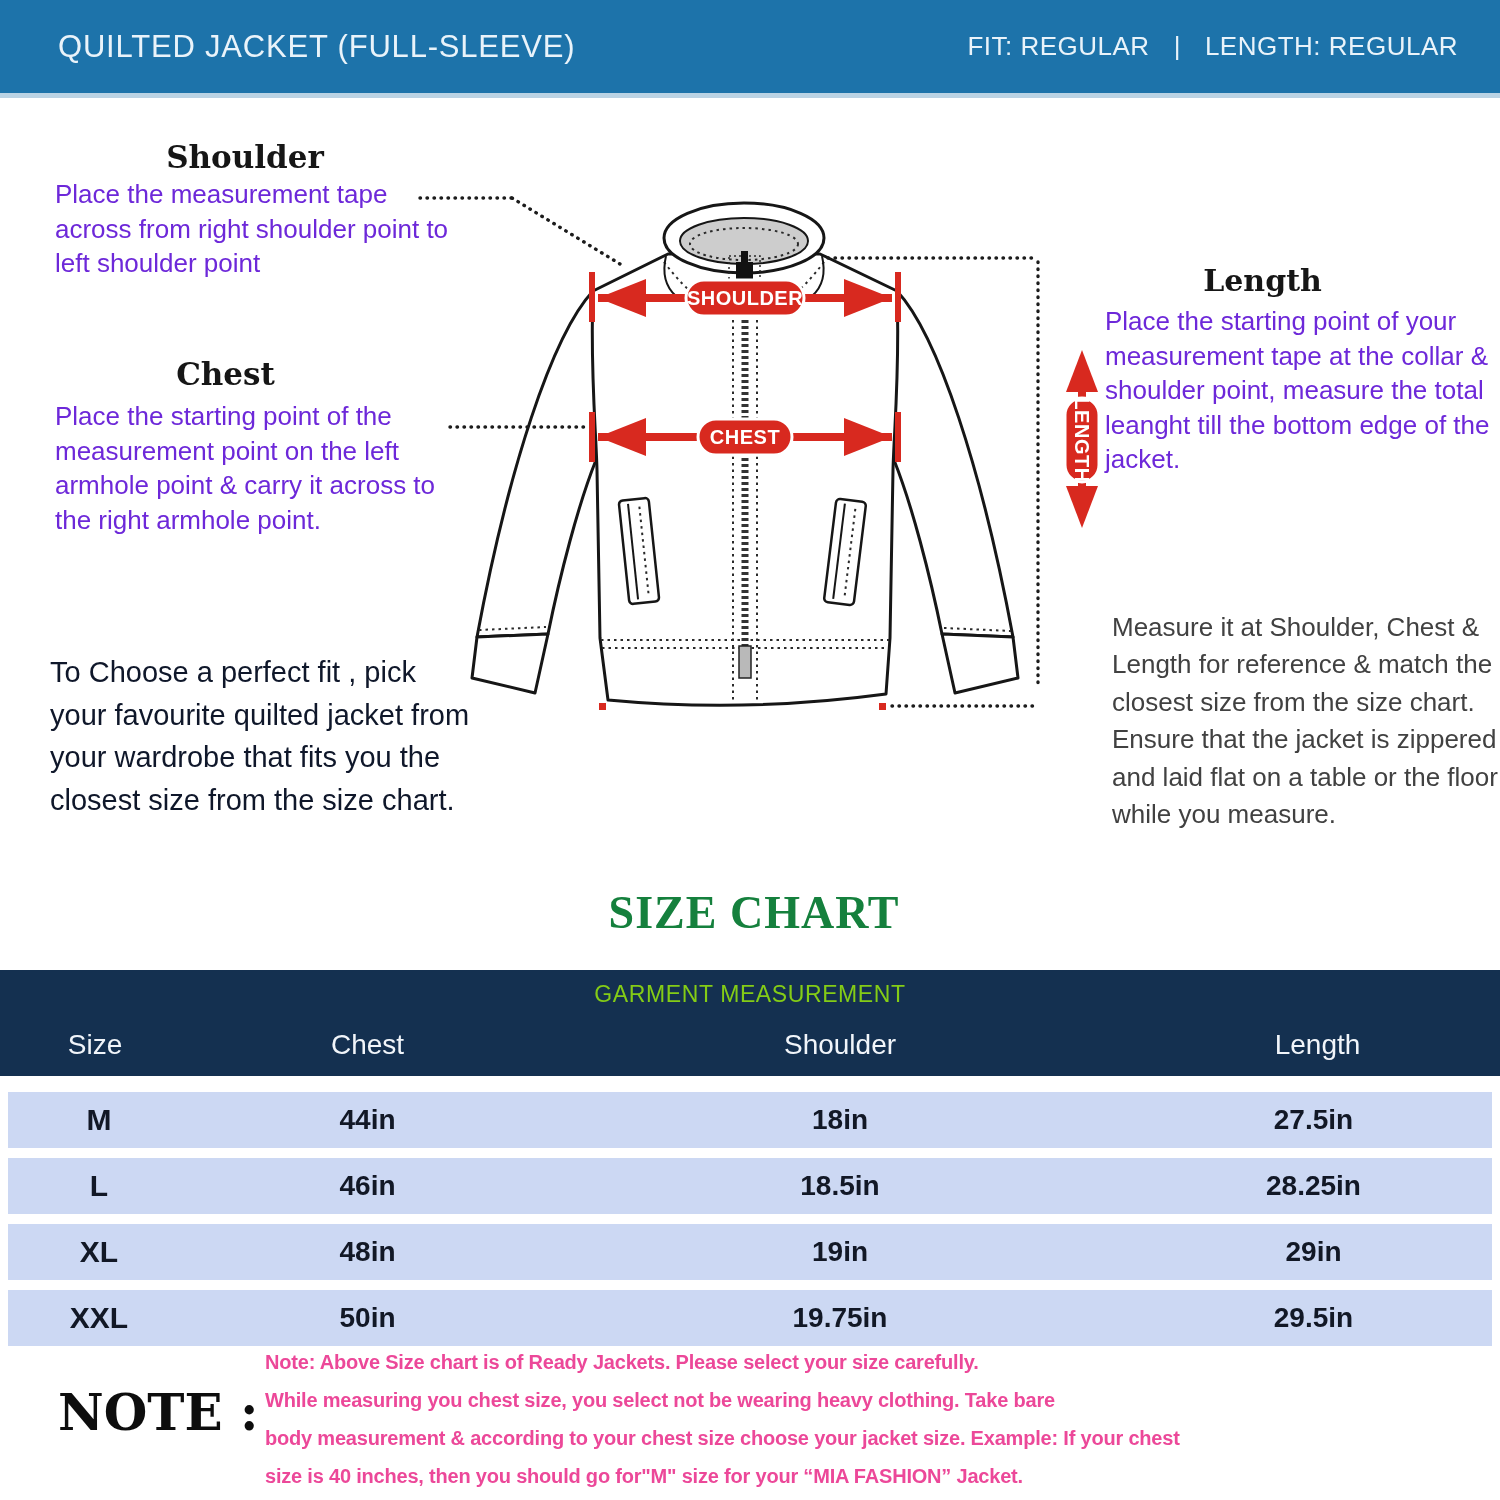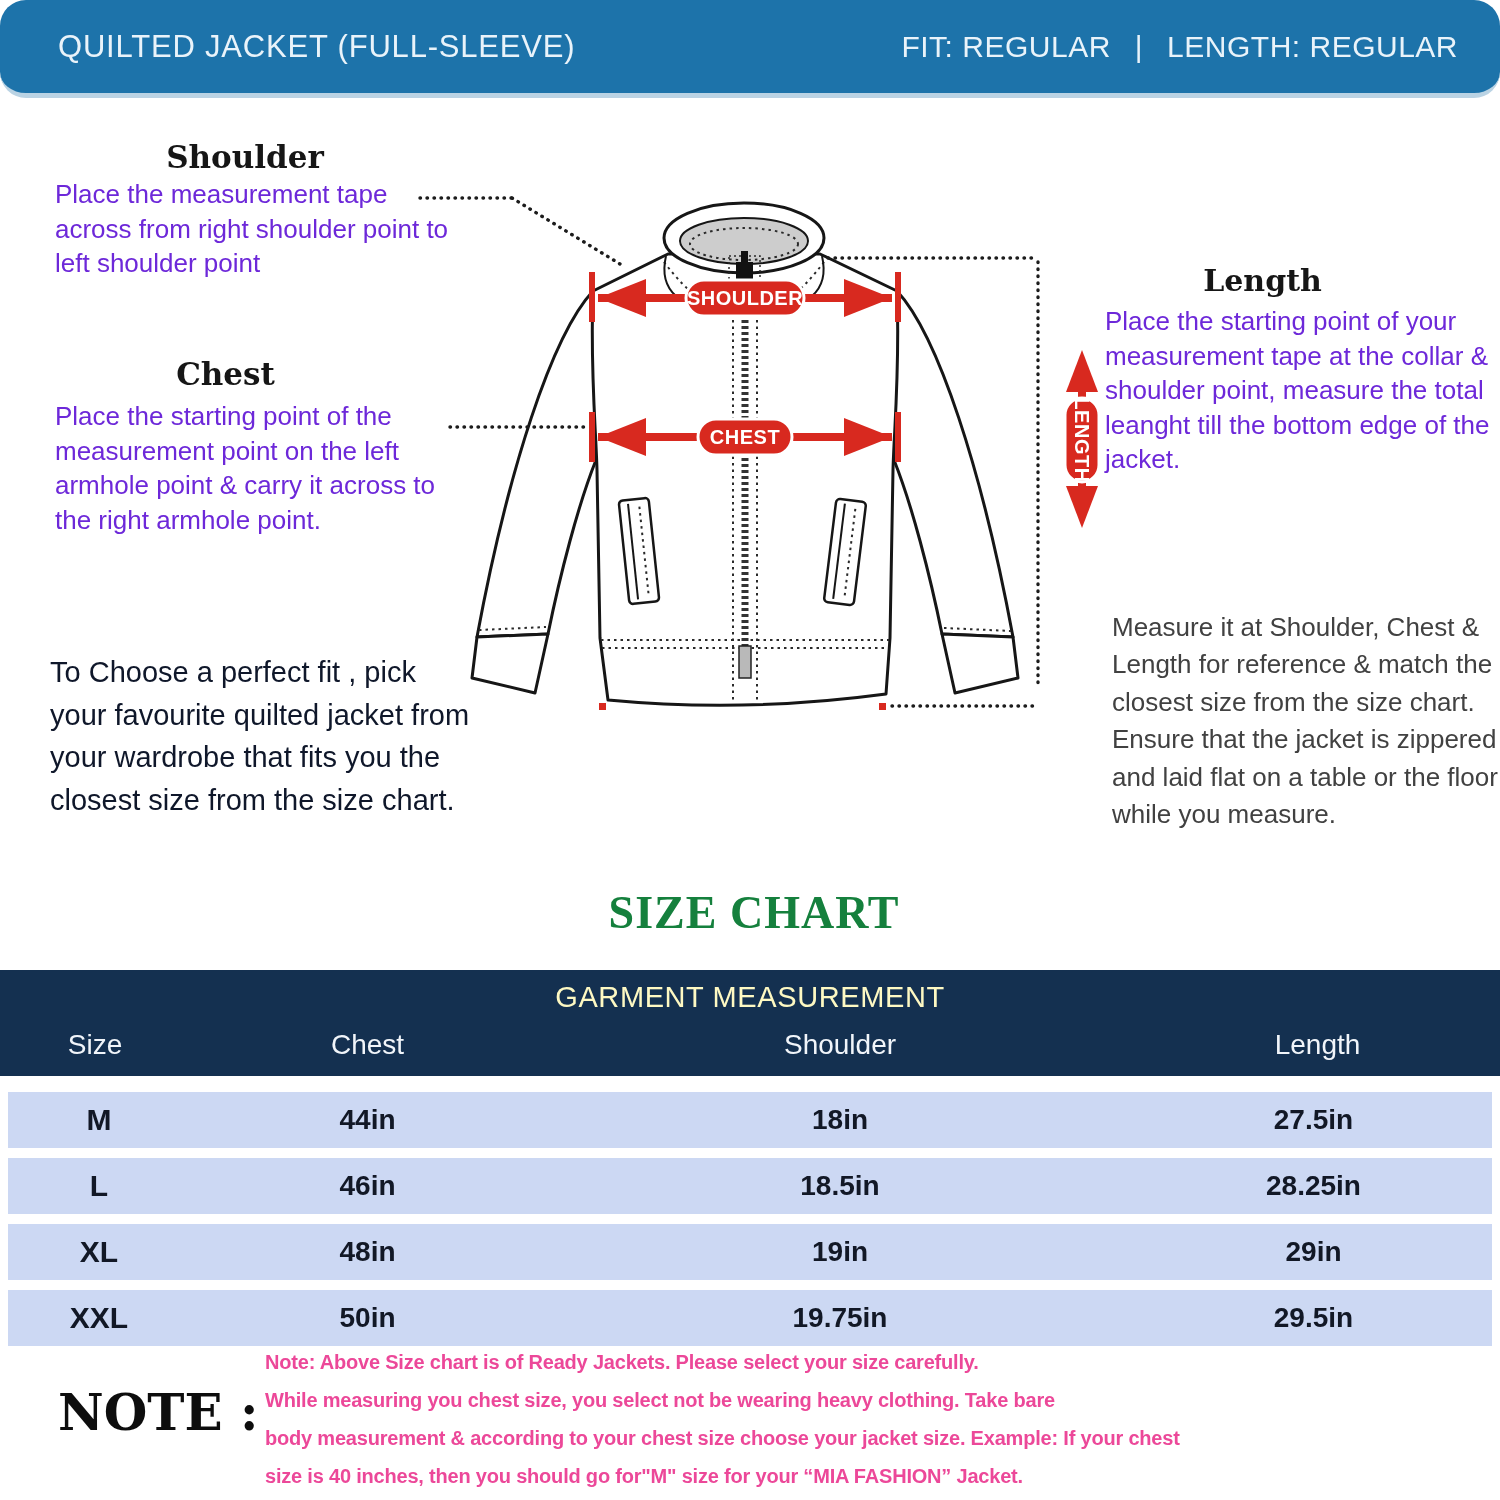--- a/index.html
+++ b/index.html
@@ -1,36 +1,36 @@
 <!DOCTYPE html>
 <html><head>
 <meta charset="utf-8">
 <style>
   html,body{margin:0;padding:0;background:#fff;}
   #stage{position:relative;width:1500px;height:1500px;background:#fff;overflow:hidden;
          font-family:"Liberation Sans",sans-serif;}
   
   .hdr{position:absolute;left:0;top:0;width:1500px;height:98px;background:#1d73aa;
        border-bottom:5px solid #bad3e4;display:flex;align-items:center;box-sizing:border-box;
-       padding:0 42px 0 58px;border-radius:26px;}
+       padding:0 42px 0 58px;}
   .hdr-title{font-size:31px;color:#e9f3fa;letter-spacing:.8px;margin-right:auto;}
-  .hdr-right{display:flex;align-items:center;gap:24px;font-size:30px;color:#e9f3fa;letter-spacing:.5px;}
+  .hdr-right{display:flex;align-items:center;gap:24px;font-size:26px;color:#e9f3fa;letter-spacing:.5px;}
   
   .ann-title{position:absolute;font-family:"DejaVu Serif",serif;font-weight:bold;
              font-size:31px;color:#161616;text-align:center;}
   .ann-body{position:absolute;font-size:26px;color:#6d28d9;line-height:1.33;}
   .tip{position:absolute;font-size:29px;color:#0f172a;line-height:1.47;}
   .tip2{position:absolute;font-size:26px;color:#414141;line-height:1.44;white-space:pre-line;}
   
   .size-heading{position:absolute;left:4px;top:886px;width:1500px;text-align:center;
                 font-family:"Liberation Serif",serif;font-weight:bold;font-size:46px;
                 letter-spacing:1px;color:#15803d;}
   .tbl-head{position:absolute;left:0;top:970px;width:1500px;height:106px;background:#143050;}
-  .tbl-title{position:absolute;left:0;top:11px;width:100%;text-align:center;font-size:29px;
-             color:#fef9c3;letter-spacing:.6px;}
+  .tbl-title{position:absolute;left:0;top:11px;width:100%;text-align:center;font-size:23px;
+             color:#84cc16;letter-spacing:.6px;}
   .tbl-cols{position:absolute;left:0;bottom:15px;width:100%;display:grid;
             grid-template-columns:190px 355px 590px 365px;font-size:28px;color:#f1f5fa;}
   .tbl-cols span{text-align:center;}
   .trow{position:absolute;left:8px;width:1484px;height:56px;background:#ccd8f3;
         display:grid;grid-template-columns:182px 355px 590px 357px;align-items:center;}
   .trow span{text-align:center;font-weight:bold;color:#121826;font-size:28px;}
   .trow .sz{font-size:30px;}
   
   .note-label{position:absolute;left:58px;top:1383px;font-family:"DejaVu Serif",serif;
               font-weight:bold;font-size:50px;color:#0d0d0d;}

